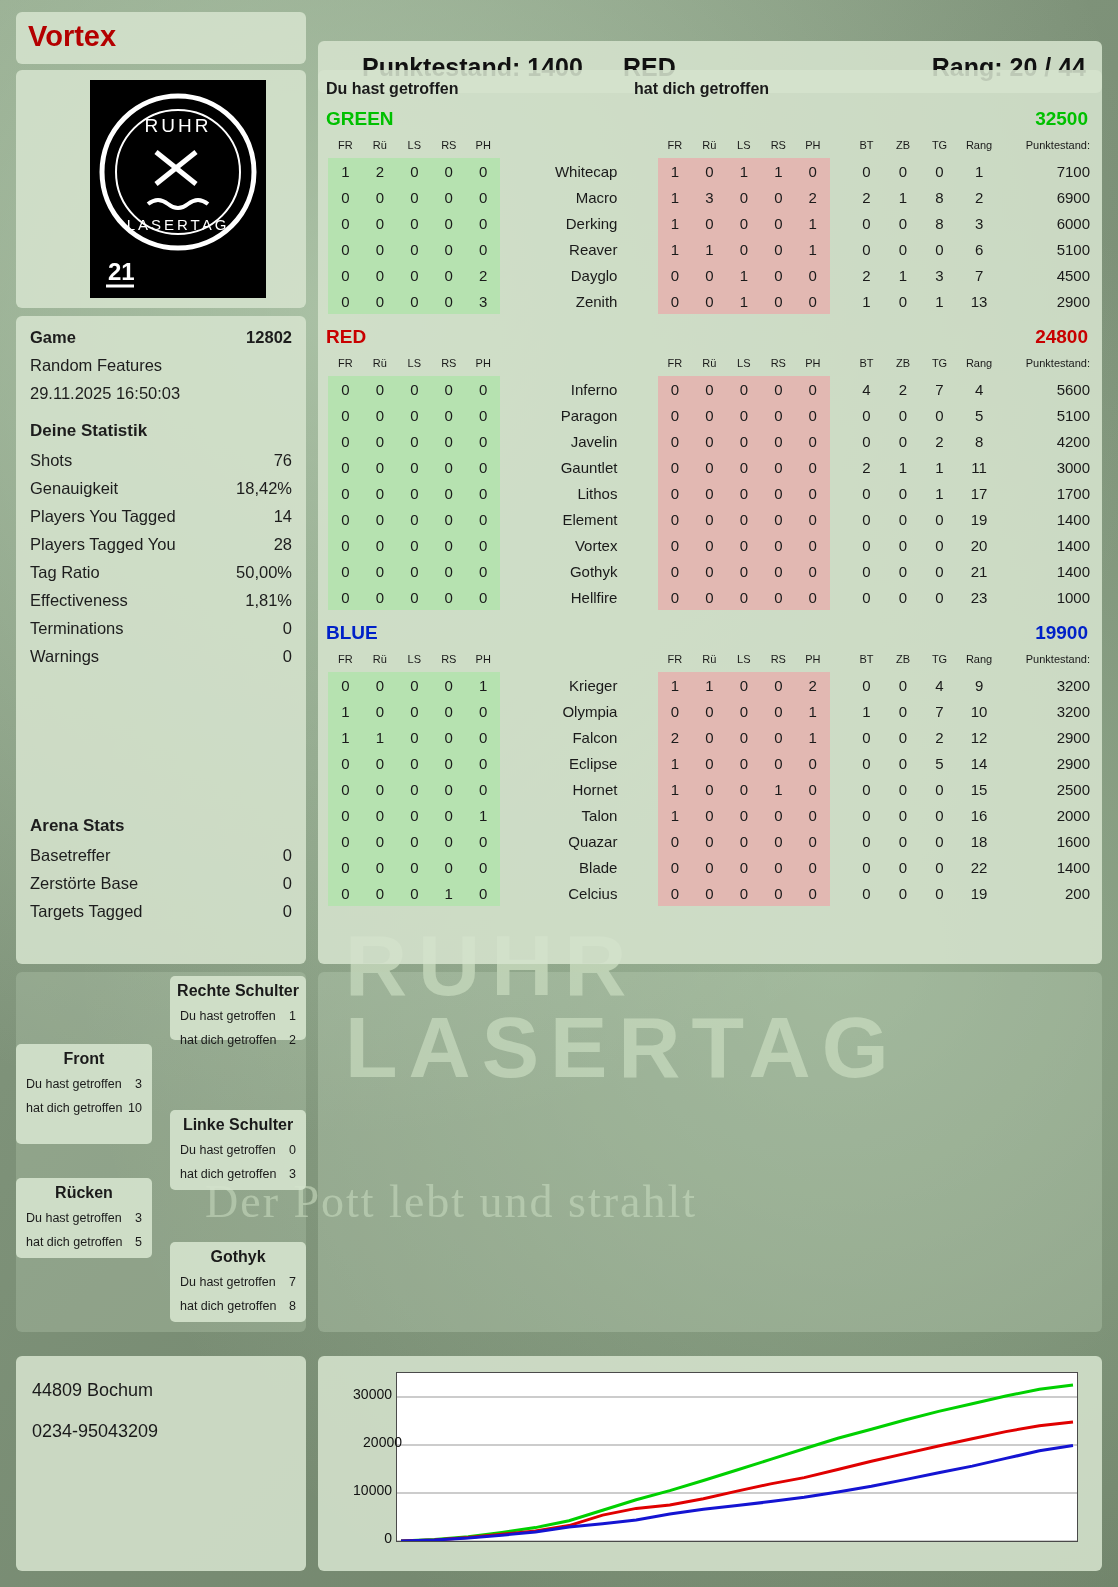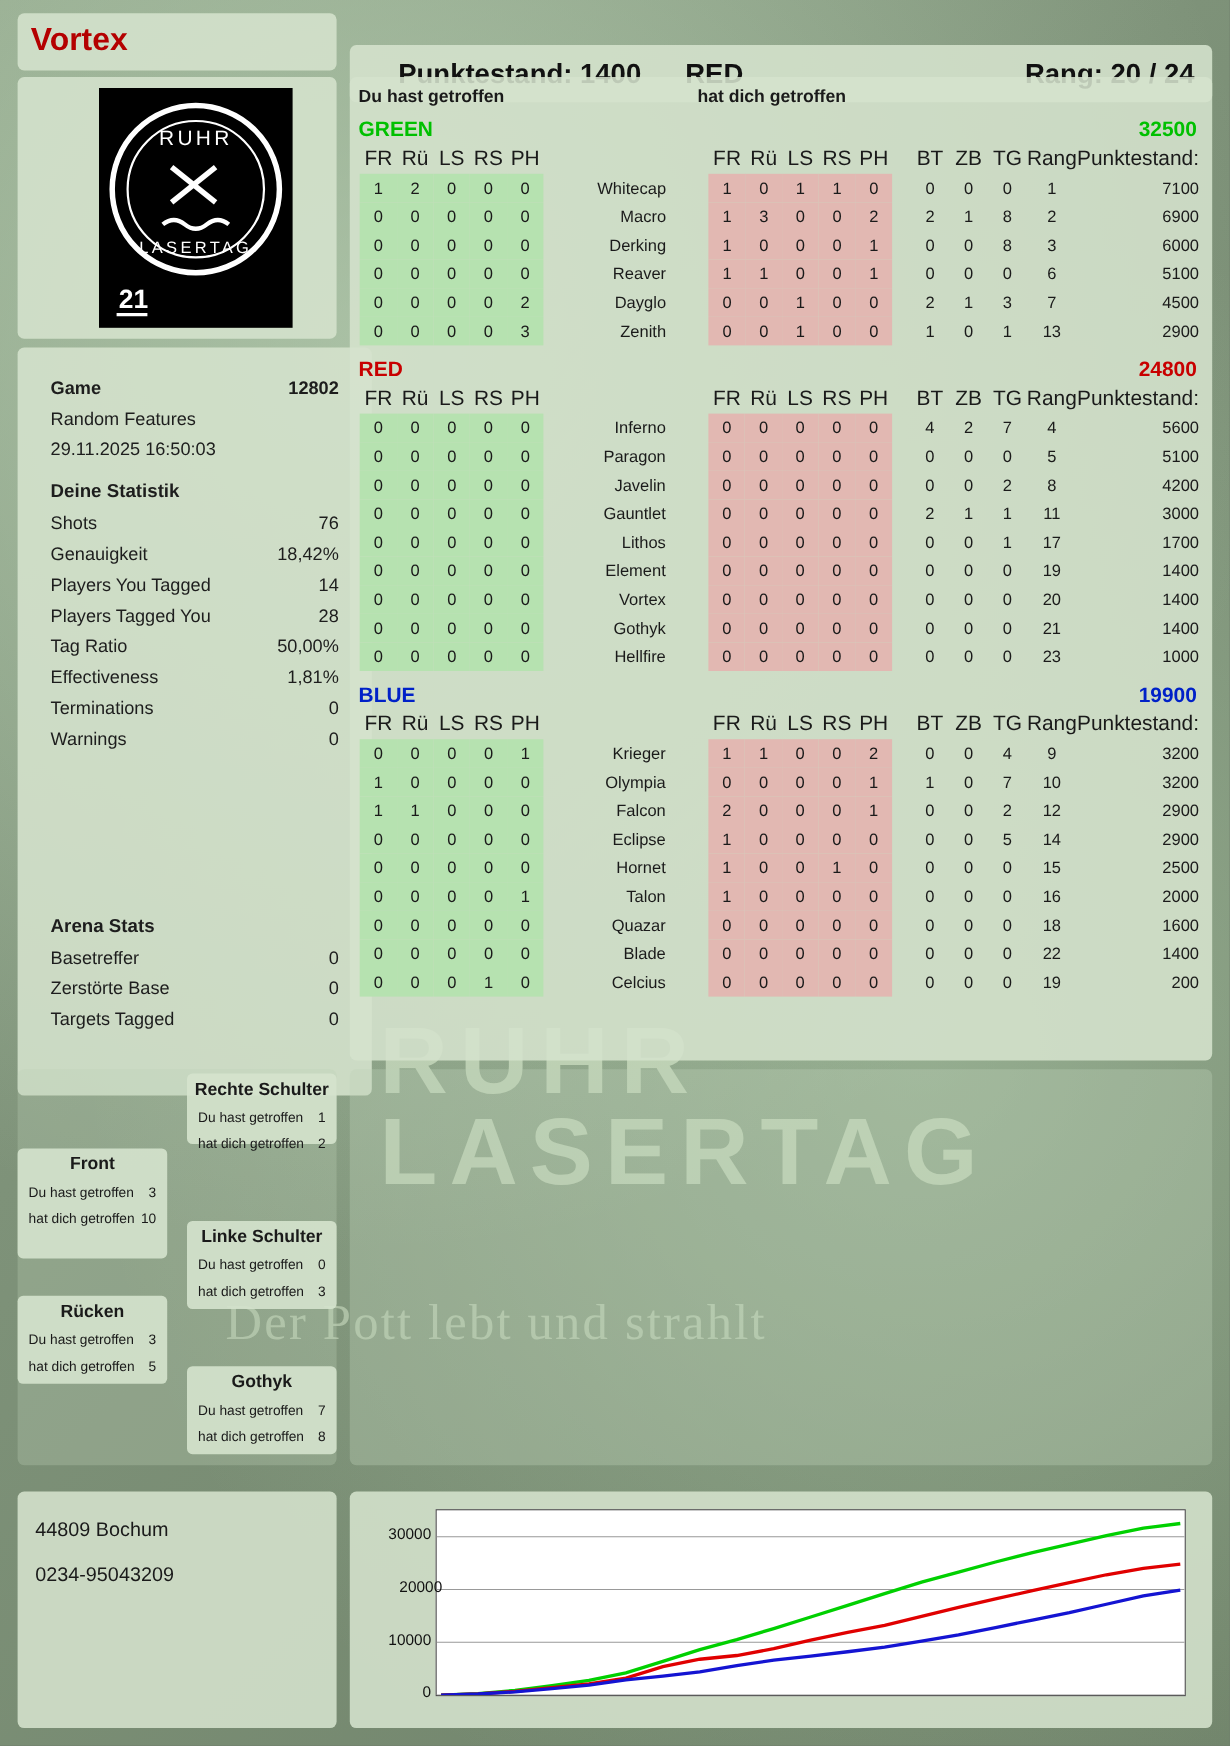--- a/index.html
+++ b/index.html
@@ -52,21 +52,21 @@
 
   
   #logo-panel{position:absolute;left:16px;top:70px;width:290px;height:238px;}
   #logo{
     position:absolute;left:74px;top:10px;width:176px;height:218px;
     background:#000;
   }
   #logo svg{display:block;}
 
   
-  #info-panel{position:absolute;left:16px;top:316px;width:290px;height:648px;padding:16px;}
+  #info-panel{position:absolute;left:16px;top:316px;width:290px;height:648px;padding:0;}
   #info-panel .inner{padding:12px 14px 0 14px;font-size:16.5px;color:#1d1d1d;}
   .kv{display:flex;justify-content:space-between;margin:0 0 9px 0;}
   .kv.b{font-weight:bold;}
   .sect{font-weight:bold;font-size:17px;margin:18px 0 10px 0;}
   .plain{margin:0 0 9px 0;}
 
   
   #stats-panel{position:absolute;left:318px;top:70px;width:784px;height:894px;}
   #stats-inner{position:relative;width:784px;height:894px;font-size:15px;color:#1a1a1a;}
   .hdr-you{position:absolute;left:8px;top:10px;font-weight:bold;font-size:16px;}
@@ -77,21 +77,21 @@
   .team-score{position:absolute;right:14px;top:0;font-weight:bold;font-size:19px;}
   .GREEN .team-name,.GREEN .team-score{color:#00c000;}
   .RED .team-name,.RED .team-score{color:#c80000;}
   .BLUE .team-name,.BLUE .team-score{color:#0021c8;}
 
   table.grid{border-collapse:collapse;position:absolute;top:24px;left:0;width:784px;}
   table.grid td,table.grid th{
     font-weight:normal;font-size:15px;color:#1a1a1a;
     padding:0;height:26px;text-align:center;
   }
-  table.grid th{font-size:19px;margin-left:28px;}
+  table.grid th{font-size:11px;margin-left:28px;}
   .c-left{width:10px;}
   .col-h{width:34px;}
   .col-name{width:115px;text-align:right !important;padding-right:22px !important;}
   .col-gap{width:18px;}
   .col-bt{width:36px;}
   .col-rang{width:42px;}
   .col-pts{width:88px;text-align:right !important;padding-right:12px !important;}
   td.green{background:#b6e2b0;}
   td.red{background:#e2b8b2;}
   th.pts,td.pts{text-align:right;padding-right:12px;}
@@ -130,21 +130,21 @@
     <div class="wm-text2">Der Pott lebt und strahlt</div>
   </div>
 
   <div class="panel" id="header-left"></div>
   <div id="brand">Vortex</div>
 
   <div class="panel" id="header-right">
     <div class="row">
       <span id="score-label">Punktestand: 1400</span>
       <span id="team-label">RED</span>
-      <span id="rank-label">Rang: 20 / 24</span>
+      <span id="rank-label">Rang: 20 / 44</span>
     </div>
   </div>
 
   <div class="panel" id="logo-panel">
     <div id="logo">
       <svg width="176" height="218" viewBox="0 0 176 218">
         <circle cx="88" cy="92" r="76" fill="none" stroke="#fff" stroke-width="5"></circle>
         <circle cx="88" cy="92" r="62" fill="none" stroke="#fff" stroke-width="2"></circle>
         <text x="88" y="52" fill="#fff" font-size="19" font-family="Liberation Sans, sans-serif" text-anchor="middle" letter-spacing="3">RUHR</text>
         <g stroke="#fff" stroke-width="5" fill="none">

